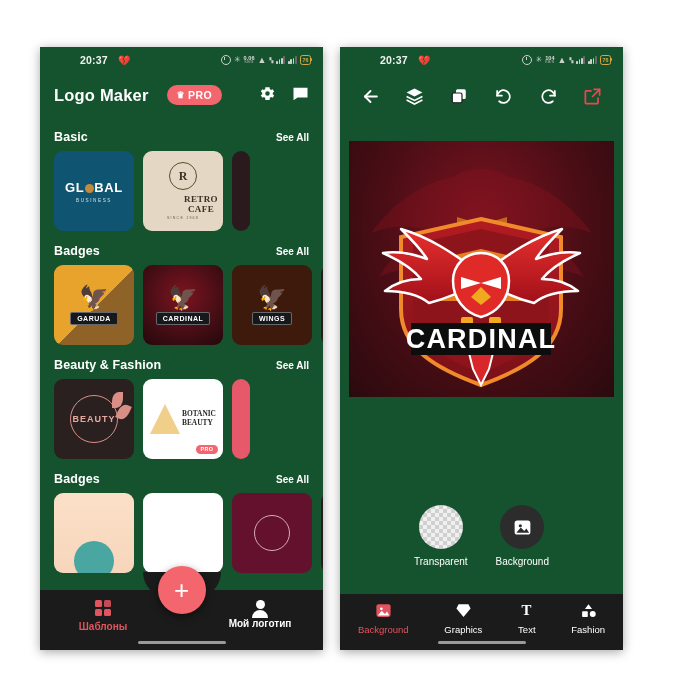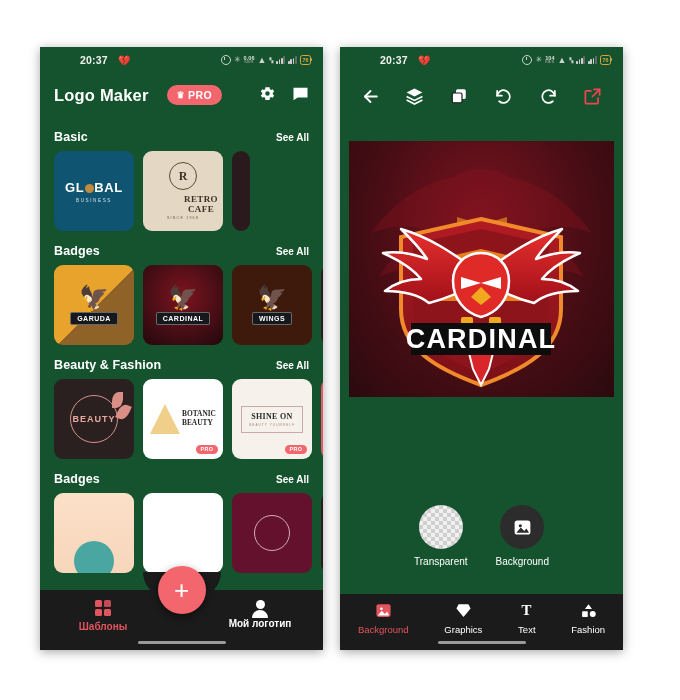--- a/index.html
+++ b/index.html
@@ -312,27 +312,20 @@
         <div class="card botanic">
           <div style="display:flex;align-items:center;gap:2px;">
             <span class="tri"></span>
             <span class="botanic-txt">
               <span>BOTANIC</span><br>
               <span>BEAUTY</span>
             </span>
           </div>
           <span class="pro-tag">PRO</span>
         </div>
-        <div class="card shine">
-          <div class="shine-box">
-            <div class="shine-t1">SHINE ON</div>
-            <div class="shine-t2">BEAUTY YOURSELF</div>
-          </div>
-          <span class="pro-tag">PRO</span>
-        </div>
         <div class="card peek peekpink"></div>
       </div>
 
       <div class="section-head">
         <span class="section-title">Badges</span>
         <span class="see-all">See All</span>
       </div>
       <div class="row">
         <div class="card badge1">
           <span class="teal-circ"></span>

